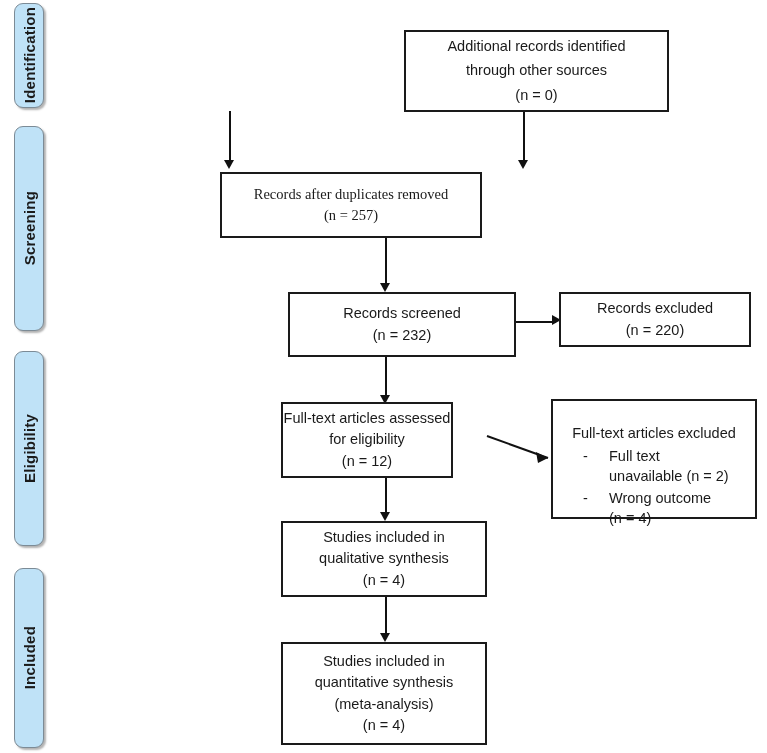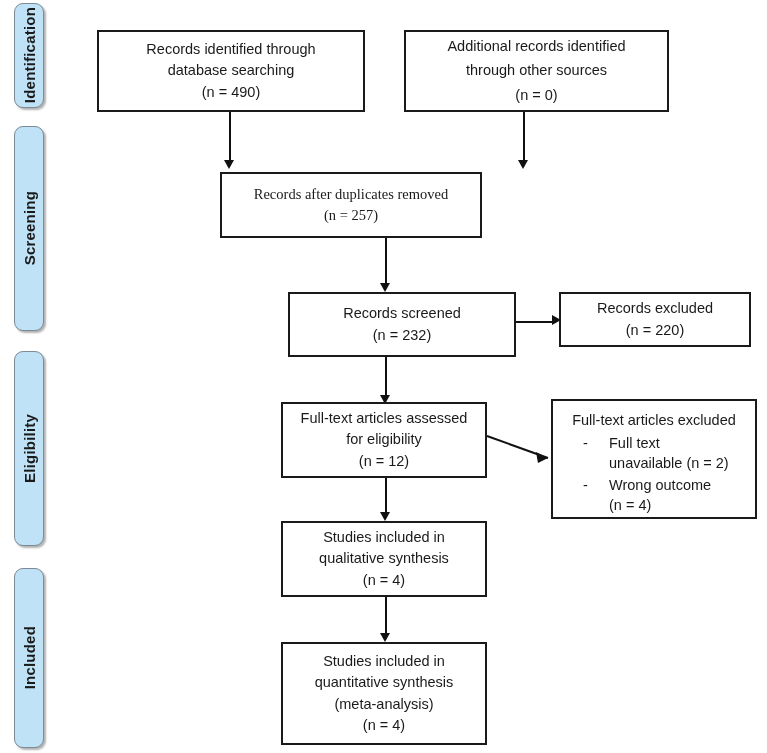--- a/index.html
+++ b/index.html
@@ -60,21 +60,21 @@
     font-size: 14.5px;
     line-height: 1.45;
     padding: 4px 6px;
   }
   .node .line { display: block; white-space: nowrap; }
 
   
   .node.listnode {
     align-items: center;
     justify-content: flex-start;
-    padding-top: 9px;
+    padding-top: 22px;
     text-align: left;
   }
   .node.listnode .heading {
     width: 100%;
     text-align: center;
     white-space: nowrap;
     font-size: 14.5px;
   }
   .bullets {
     margin-top: 1px;
@@ -160,25 +160,20 @@
     <line x1="487" y1="436" x2="548" y2="458" stroke="#111111" stroke-width="2"></line>
     <polygon points="548,458 536,452 538,463" fill="#111111"></polygon>
   </svg>
 
   <div class="v-line" style="left:385px; top:478px; height:38px;"></div>
   <div class="arrow-down" style="left:380px; top:512px;"></div>
 
   <div class="v-line" style="left:385px; top:597px; height:40px;"></div>
   <div class="arrow-down" style="left:380px; top:633px;"></div>
 
-  <div class="node" style="left:97px; top:30px; width:268px; height:82px;">
-    <span class="line">Records identified through</span>
-    <span class="line">database searching</span>
-    <span class="line">(n = 490)</span>
-  </div>
 
   <div class="node" style="left:404px; top:30px; width:265px; height:82px;justify-content:space-between;">
     <span class="line">Additional records identified</span>
     <span class="line">through other sources</span>
     <span class="line">(n = 0)</span>
   </div>
 
   <div class="node" style="left:220px; top:172px; width:262px; height:66px;font-family:Liberation Serif, serif;">
     <span class="line">Records after duplicates removed</span>
     <span class="line">(n = 257)</span>
@@ -187,21 +182,21 @@
   <div class="node" style="left:288px; top:292px; width:228px; height:65px;">
     <span class="line">Records screened</span>
     <span class="line">(n = 232)</span>
   </div>
 
   <div class="node" style="left:559px; top:292px; width:192px; height:55px;">
     <span class="line">Records excluded</span>
     <span class="line">(n = 220)</span>
   </div>
 
-  <div class="node" style="left:281px; top:402px; width:206px; height:76px;">
+  <div class="node" style="left:281px; top:402px; width:172px; height:76px;">
     <span class="line">Full-text articles assessed</span>
     <span class="line">for eligibility</span>
     <span class="line">(n = 12)</span>
   </div>
 
   <div class="node listnode" style="left:551px; top:399px; width:206px; height:120px;">
     <span class="heading">Full-text articles excluded</span>
     <div class="bullets">
       <div class="bullet">
         <span class="dash">-</span>

